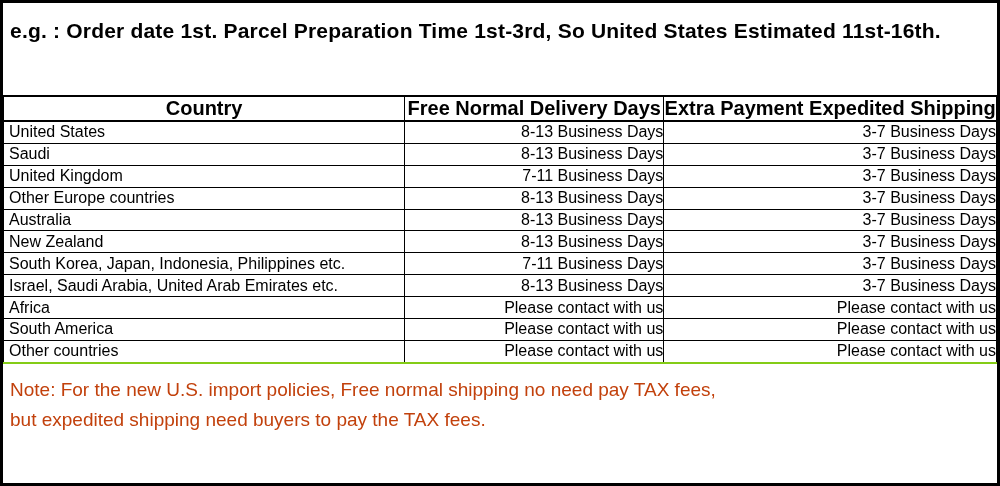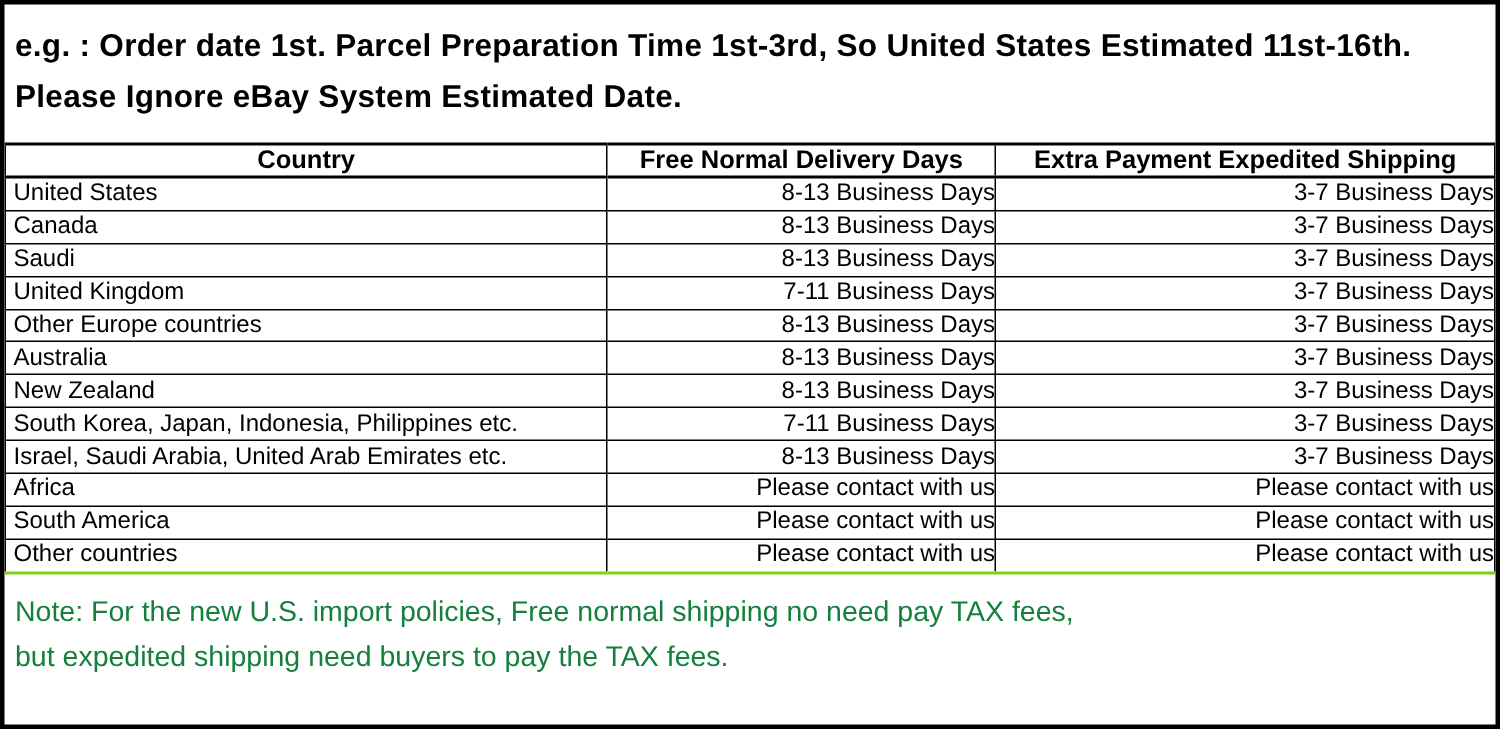--- a/index.html
+++ b/index.html
@@ -27,21 +27,21 @@
   }
   table.shipping {
     width: 100%;
     border-collapse: collapse;
     table-layout: fixed;
   }
   table.shipping th {
     border: 1px solid #000;
     border-bottom: 2px solid #000;
     border-top: 2px solid #000;
-    font-size: 17px;
+    font-size: 20px;
     font-weight: bold;
     text-align: center;
     height: 20px;
     padding: 0;
   }
   table.shipping td {
     border: 1px solid #000;
     font-size: 16px;
     height: 20.9px;
     padding: 0;
@@ -50,55 +50,49 @@
   }
   table.shipping td.country { text-align: left; padding-left: 5px; }
   table.shipping td.center { text-align: right; }
   table.shipping tr.last td { border-bottom: 2px solid #84cc16; }
   .note {
     flex: 1;
     box-sizing: border-box;
     padding: 11px 8px 10px 7px;
     font-size: 19px;
     line-height: 30px;
-    color: #15803d;
+    color: #c2410c;
     white-space: nowrap;
   }
 </style>
 </head>
 <body>
 
 <div class="sheet">
 
   <div class="intro">
     <div>e.g. : Order date 1st. Parcel Preparation Time 1st-3rd, So United States Estimated 11st-16th.</div>
-    <div>Please Ignore eBay System Estimated Date.</div>
   </div>
 
   <table class="shipping">
     <colgroup>
       <col style="width:40.4%">
       <col style="width:26.1%">
       <col style="width:33.5%">
     </colgroup>
     <thead>
       <tr>
         <th>Country</th>
         <th>Free Normal Delivery Days</th>
         <th>Extra Payment Expedited Shipping</th>
       </tr>
     </thead>
     <tbody>
       <tr>
         <td class="country">United States</td>
-        <td class="center">8-13 Business Days</td>
-        <td class="center">3-7 Business Days</td>
-      </tr>
-      <tr>
-        <td class="country">Canada</td>
         <td class="center">8-13 Business Days</td>
         <td class="center">3-7 Business Days</td>
       </tr>
       <tr>
         <td class="country">Saudi</td>
         <td class="center">8-13 Business Days</td>
         <td class="center">3-7 Business Days</td>
       </tr>
       <tr>
         <td class="country">United Kingdom</td>

